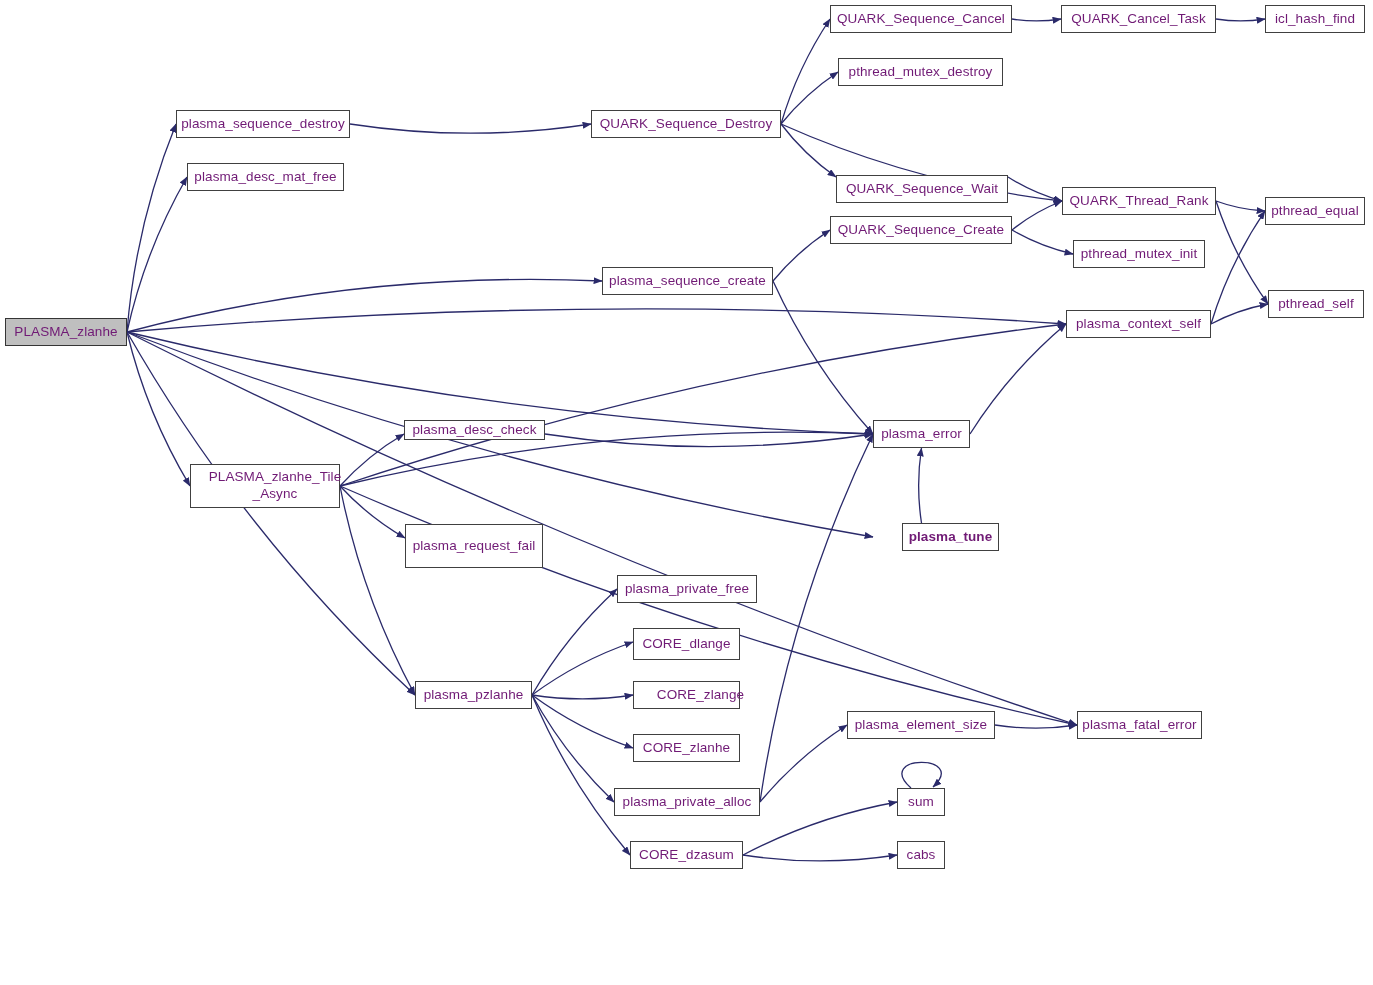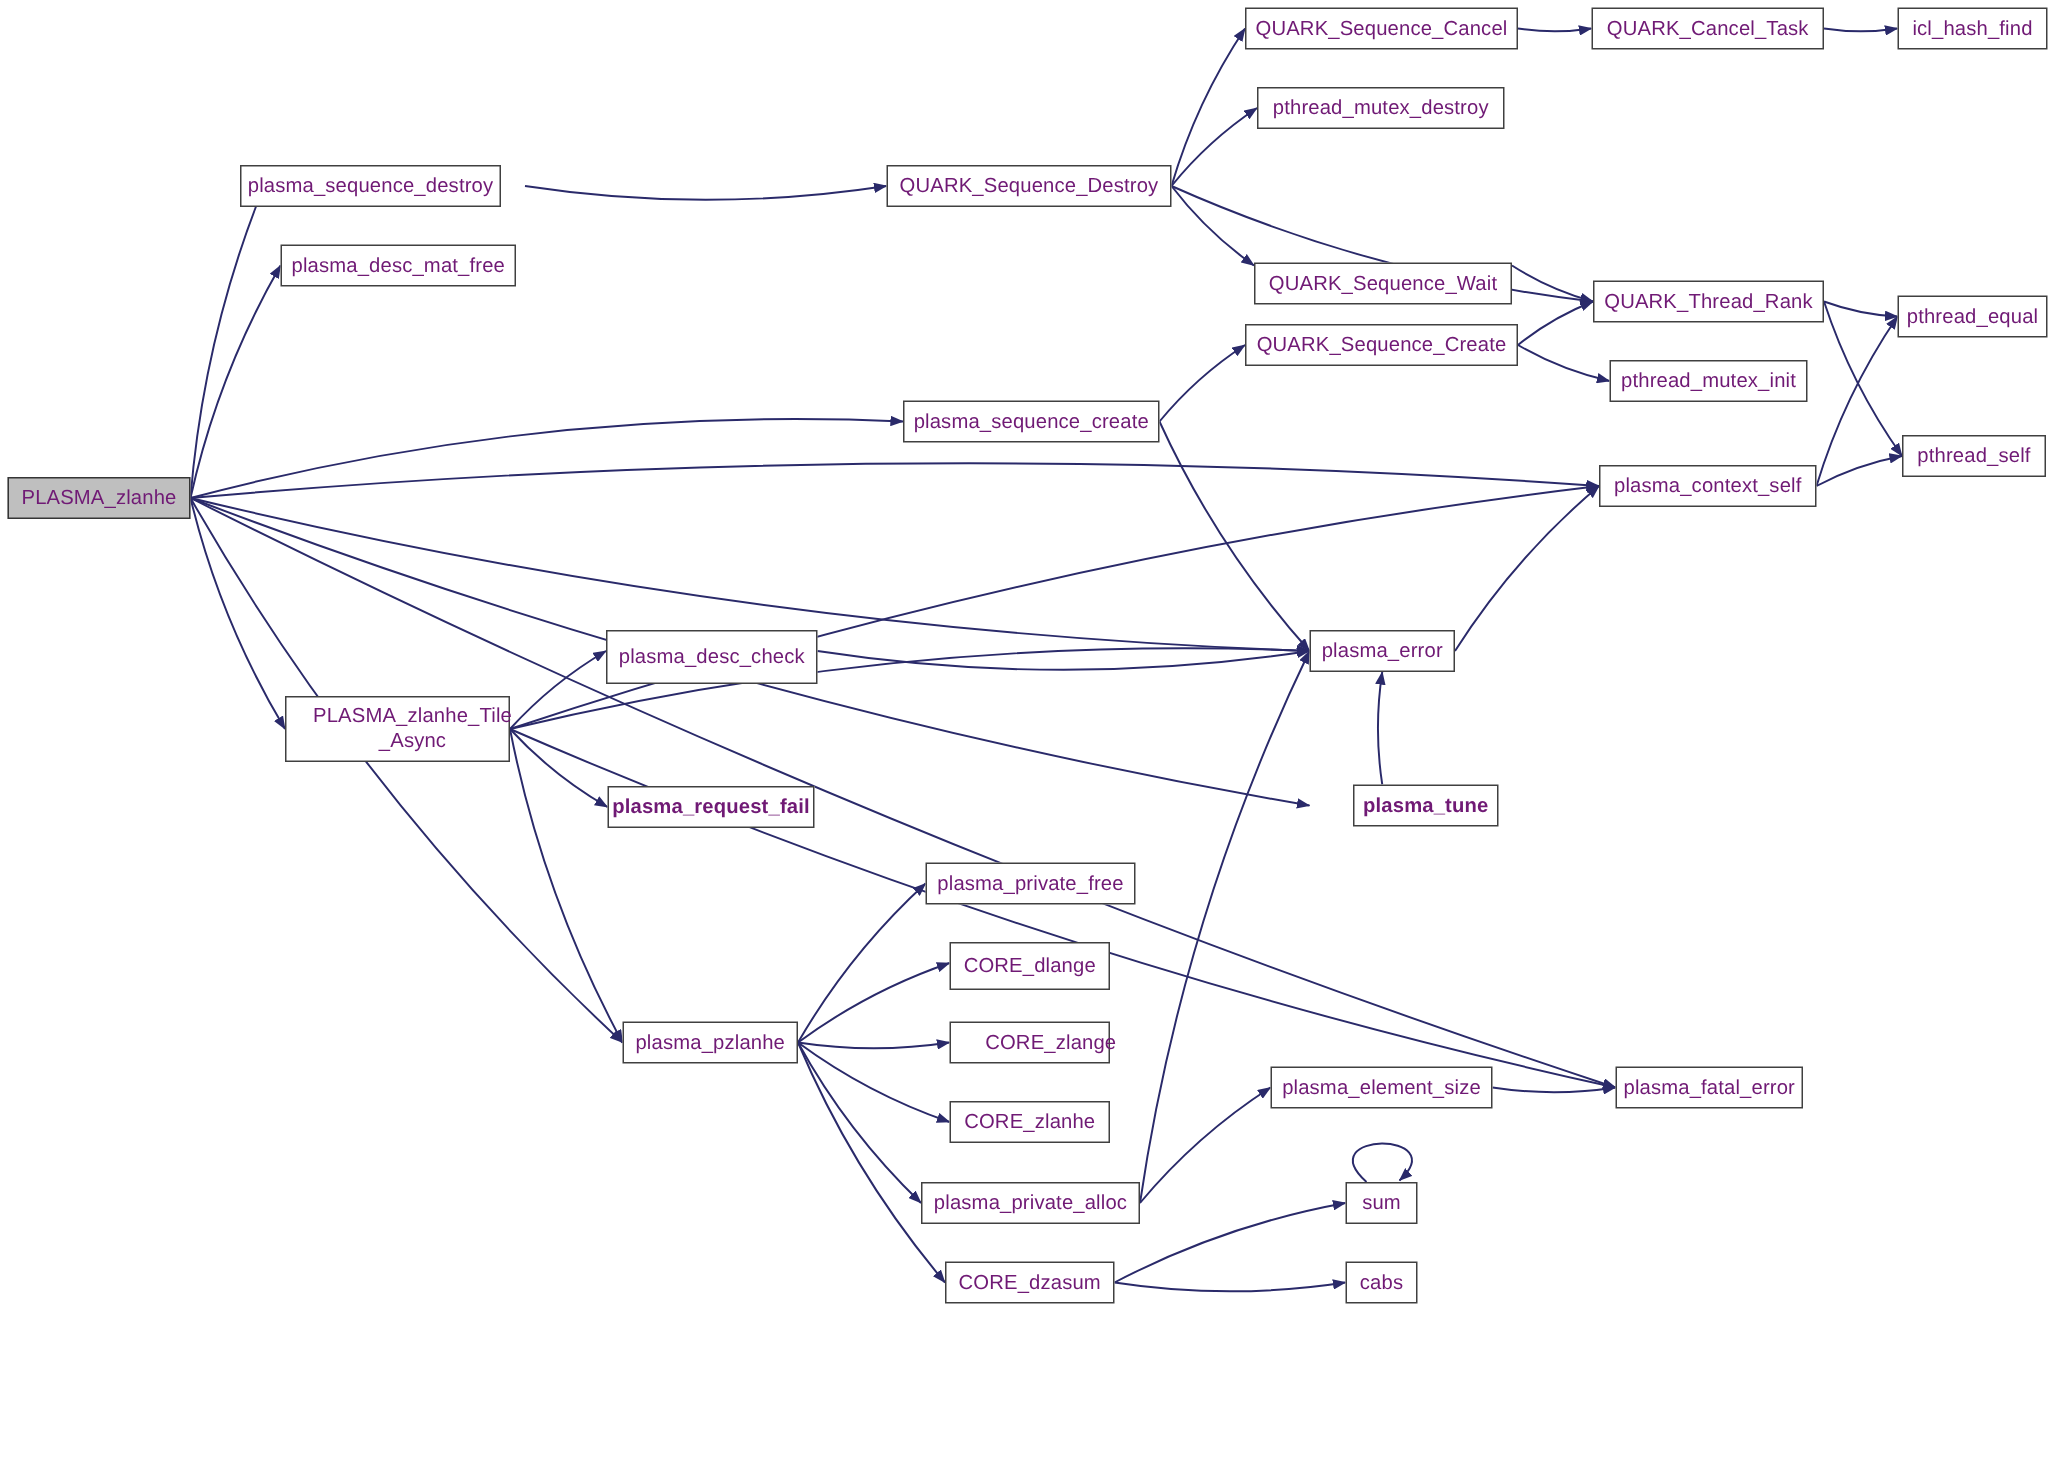--- a/index.html
+++ b/index.html
@@ -103,27 +103,27 @@
         <path d="M 760 802 Q 797.6095 756.8445 847 725" fill="none" stroke="#2a2a6a" stroke-width="1.3" marker-end="url(#arrow)"></path>
         <path d="M 760 802 Q 788.348 609.3555 873 434" fill="none" stroke="#2a2a6a" stroke-width="1.3" marker-end="url(#arrow)"></path>
         <path d="M 995 725 Q 1036 731.273 1077 725" fill="none" stroke="#2a2a6a" stroke-width="1.3" marker-end="url(#arrow)"></path>
         <path d="M 743 855 Q 815.9455 816.719 897 802" fill="none" stroke="#2a2a6a" stroke-width="1.3" marker-end="url(#arrow)"></path>
         <path d="M 743 855 Q 820 866.781 897 855" fill="none" stroke="#2a2a6a" stroke-width="1.3" marker-end="url(#arrow)"></path>
         <path d="M 911 788 C 873 754, 969 754, 933 787" fill="none" stroke="#2a2a6a" stroke-width="1.3" marker-end="url(#arrow)"></path>
       </g>
   </svg>
   <div id="nodes">
       <div class="node root" style="left: 5px; top: 318px; width: 122px; height: 28px;">PLASMA_zlanhe</div>
-      <div class="node" style="left: 160px; top: 110px; width: 174px; height: 28px;">plasma_sequence_destroy</div>
+      <div class="node" style="left: 176px; top: 110px; width: 174px; height: 28px;">plasma_sequence_destroy</div>
       <div class="node" style="left: 187px; top: 163px; width: 157px; height: 28px;">plasma_desc_mat_free</div>
       <div class="node" style="left: 602px; top: 267px; width: 171px; height: 28px;">plasma_sequence_create</div>
       <div class="node two-line" style="left: 190px; top: 464px; width: 150px; height: 44px;">PLASMA_zlanhe_Tile
 _Async</div>
-      <div class="node" style="left: 404px; top: 420px; width: 141px; height: 36px;">plasma_desc_check</div>
-      <div class="node" style="left: 405px; top: 524px; width: 138px; height: 28px; font-weight: bold;">plasma_request_fail</div>
+      <div class="node" style="left: 404px; top: 420px; width: 141px; height: 20px;">plasma_desc_check</div>
+      <div class="node" style="left: 405px; top: 524px; width: 138px; height: 44px;">plasma_request_fail</div>
       <div class="node" style="left: 830px; top: 5px; width: 182px; height: 28px;">QUARK_Sequence_Cancel</div>
       <div class="node" style="left: 1061px; top: 5px; width: 155px; height: 28px;">QUARK_Cancel_Task</div>
       <div class="node" style="left: 1265px; top: 5px; width: 100px; height: 28px;">icl_hash_find</div>
       <div class="node" style="left: 838px; top: 58px; width: 165px; height: 28px;">pthread_mutex_destroy</div>
       <div class="node" style="left: 591px; top: 110px; width: 190px; height: 28px;">QUARK_Sequence_Destroy</div>
       <div class="node" style="left: 836px; top: 163px; width: 172px; height: 28px; margin-top: 12px;">QUARK_Sequence_Wait</div>
       <div class="node" style="left: 830px; top: 216px; width: 182px; height: 28px;">QUARK_Sequence_Create</div>
       <div class="node" style="left: 1062px; top: 187px; width: 154px; height: 28px;">QUARK_Thread_Rank</div>
       <div class="node" style="left: 1073px; top: 240px; width: 132px; height: 28px;">pthread_mutex_init</div>
       <div class="node" style="left: 1265px; top: 197px; width: 100px; height: 28px;">pthread_equal</div>

